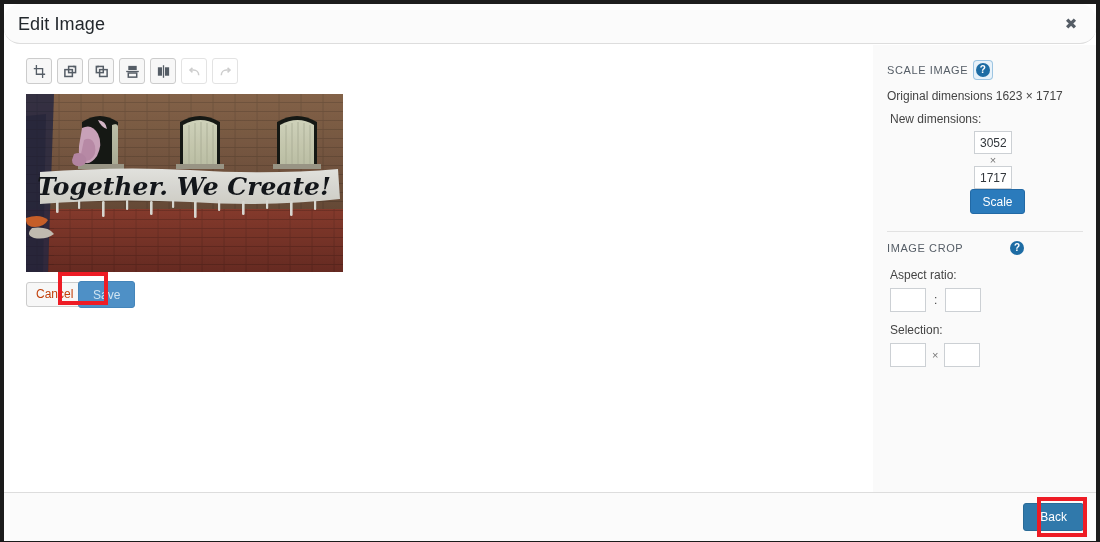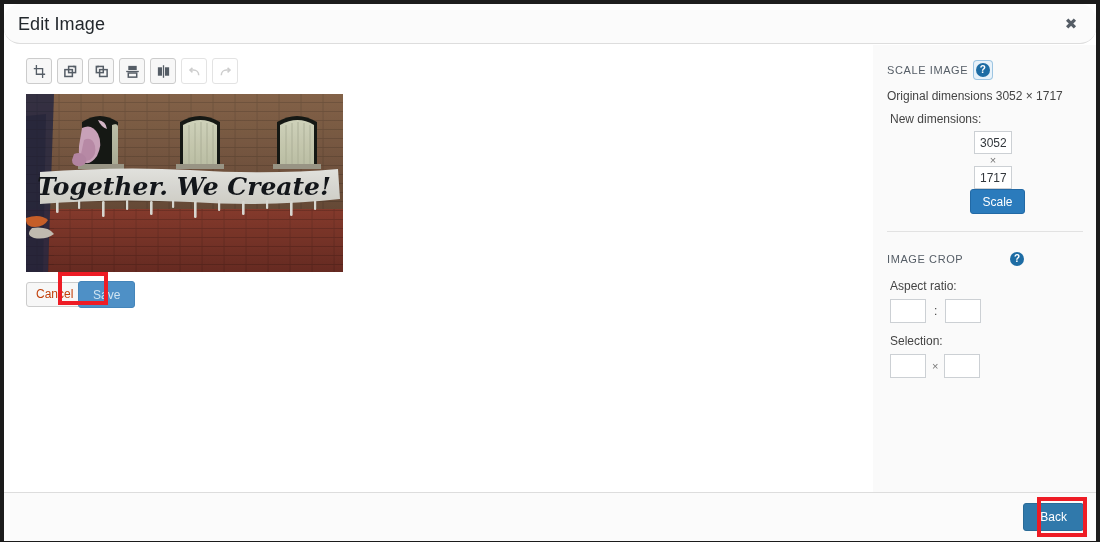--- a/index.html
+++ b/index.html
@@ -435,34 +435,34 @@
 
       <div id="settings-pane">
 
         <div class="section-head">
           <span>SCALE IMAGE</span>
           <span class="help-wrap focused">
             <span class="help-icon">?</span>
           </span>
         </div>
 
-        <div class="field-note">Original dimensions 3052 × 1717</div>
+        <div class="field-note">Original dimensions 1623 × 1717</div>
 
         <div class="field-label">New dimensions:</div>
 
         <div class="input-row" style="margin-left:3px;flex-direction:column;">
           <input class="num-input" type="text" value="3052" style="">
           <span class="sep">×</span>
           <input class="num-input" type="text" value="1717" style="">
           <button id="scale-button">Scale</button>
         </div>
 
         <div class="divider"></div>
 
-        <div class="section-head" style="margin-top:18px;gap:45px;">
+        <div class="section-head" style="margin-top:7px;gap:45px;">
           <span>IMAGE CROP</span>
           <span class="help-wrap">
             <span class="help-icon">?</span>
           </span>
         </div>
 
         <div class="field-label" style="margin-top:11px;">Aspect ratio:</div>
         <div class="input-row" style="margin-left:3px;margin-top:6px;">
           <input class="crop-input" type="text" value="" style="">
           <span class="sep colon">:</span>

